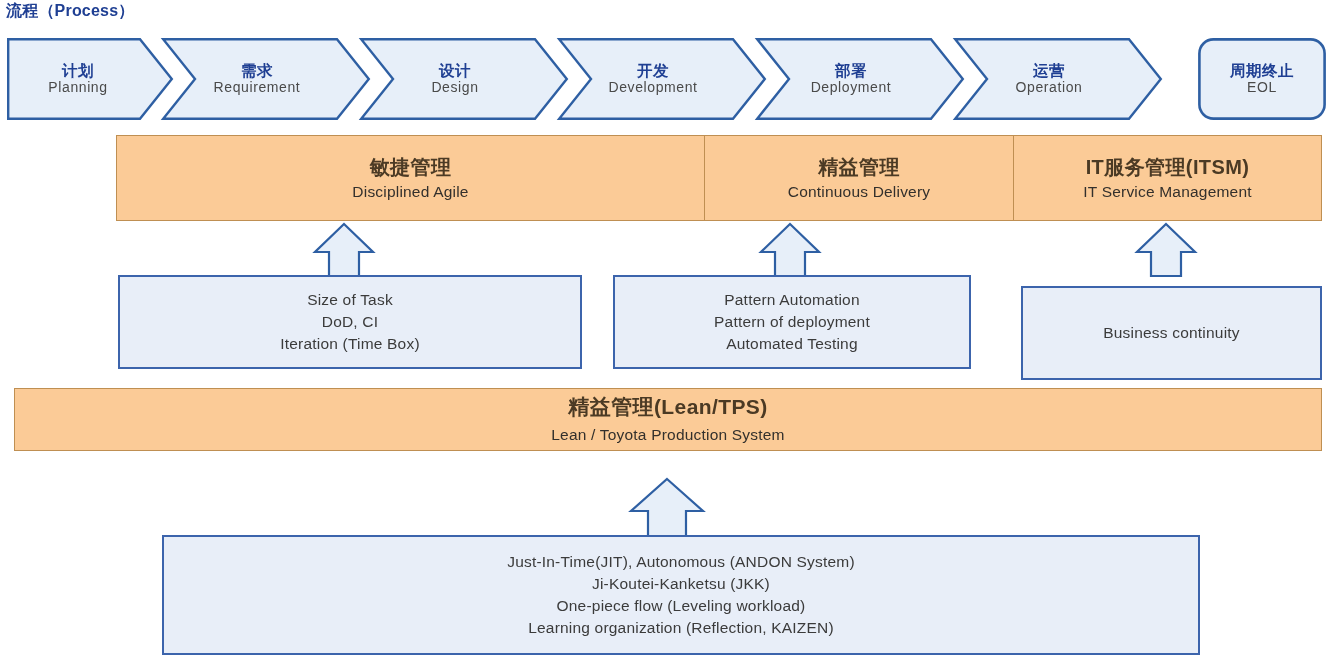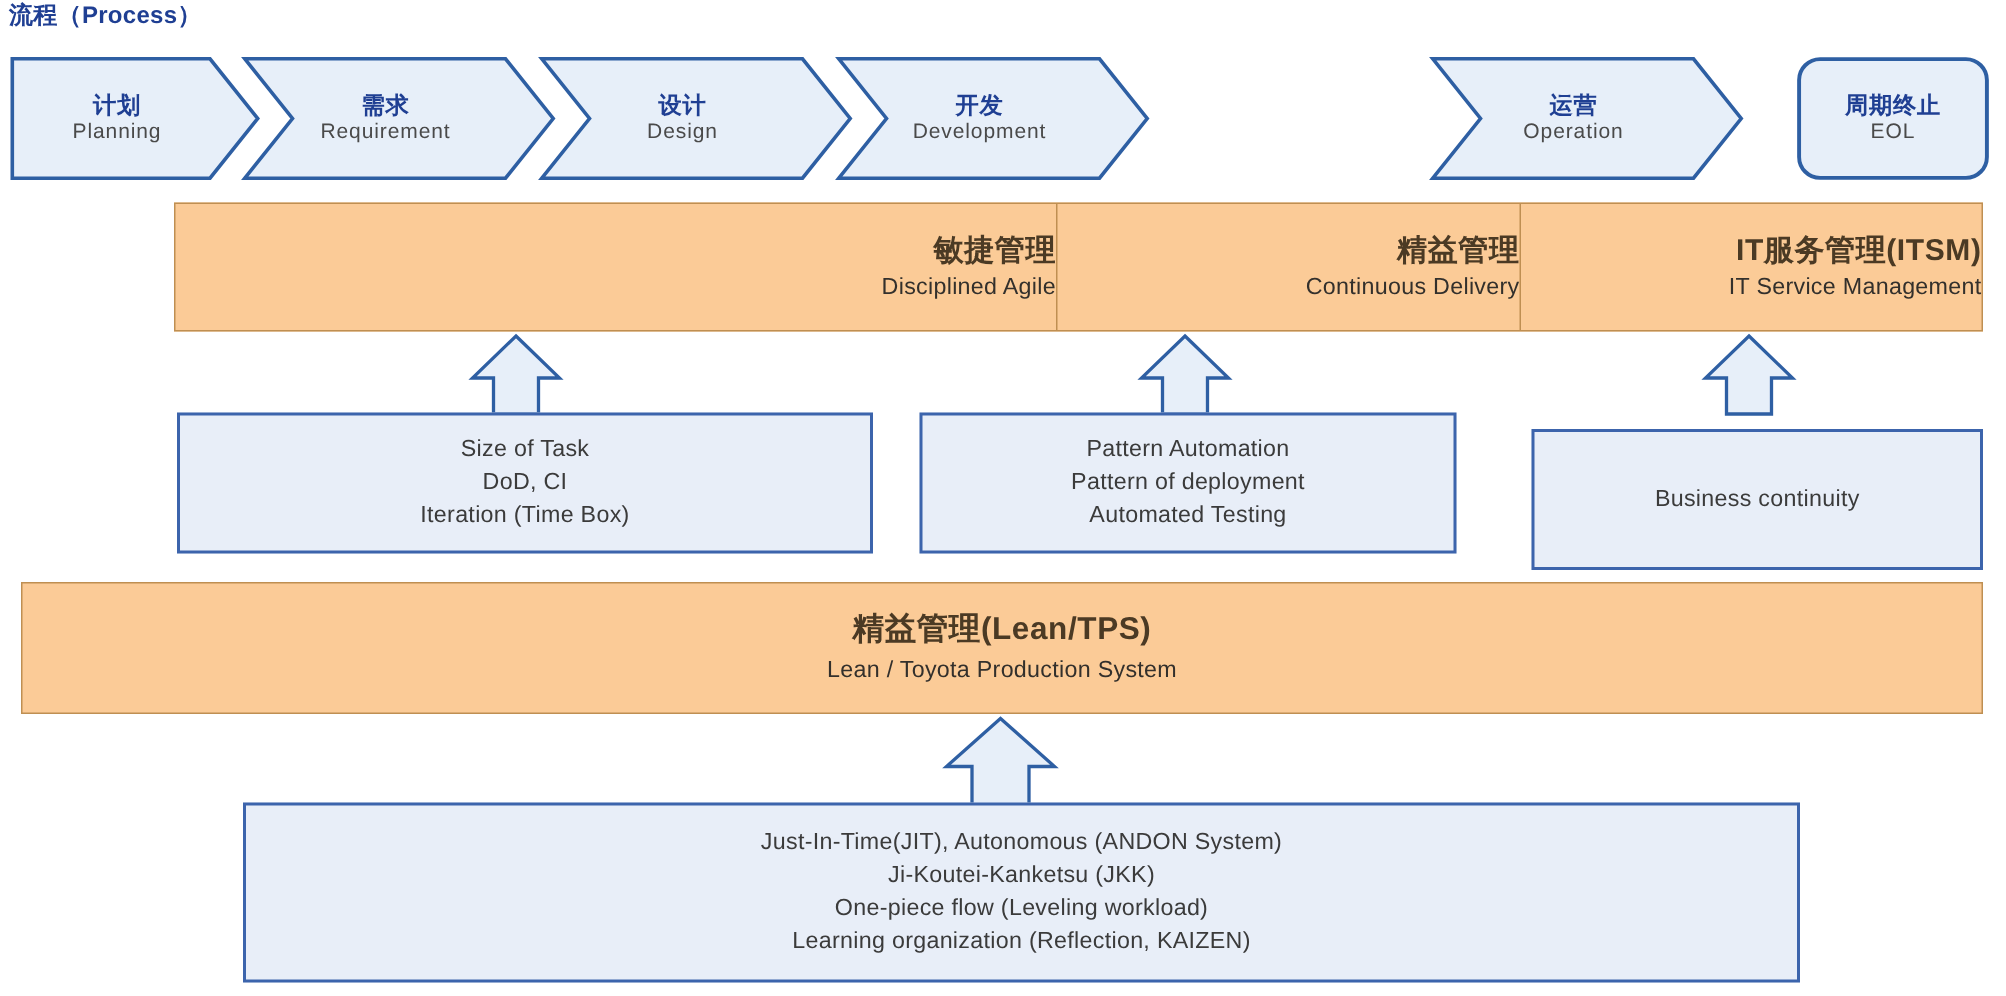--- a/index.html
+++ b/index.html
@@ -30,27 +30,27 @@
   .chev.first .txt{padding-right:24px;}
   .chev.eol .txt{padding-right:0;}
   .cn{display:block;color:#1f3f93;font-weight:bold;font-size:15.5px;letter-spacing:.5px;}
   .en{display:block;color:#4a4a4a;font-size:14px;letter-spacing:.6px;margin-top:1px;}
   .chev.eol{border-radius:10px;}
 
   
   #orange-band{left:116px;top:135px;width:1206px;height:86px;
     background:#fbcb97;border:1.5px solid #bf8f52;display:flex;}
   .oband-cell{position:relative;display:flex;flex-direction:column;
-    align-items:flex-end;justify-content:center;border-right:1.5px solid #bf8f52;height:100%;}
+    align-items:center;justify-content:center;border-right:1.5px solid #bf8f52;height:100%;}
   .oband-cell:last-child{border-right:none;}
   .o-cn{color:#4b3a24;font-weight:bold;font-size:20px;letter-spacing:.4px;line-height:1.15;}
   .o-en{color:#33302c;font-size:15.5px;letter-spacing:.2px;margin-top:4px;}
 
   
-  #lean-band{left:14px;top:388px;width:1308px;height:88px;
+  #lean-band{left:14px;top:388px;width:1308px;height:63px;
     background:#fbcb97;border:1.5px solid #bf8f52;
     display:flex;flex-direction:column;align-items:center;justify-content:center;}
   #lean-band .o-cn{font-size:21px;}
   #lean-band .o-en{font-size:15.5px;margin-top:6px;}
 
   
   .lbox{
     background:#e8eef8;border:2px solid #3c64ac;
     display:flex;align-items:center;justify-content:center;text-align:center;
     color:#3b3b3b;font-size:15.5px;line-height:1.42;letter-spacing:.2px;
@@ -100,20 +100,29 @@
   <div class="chev" style="left:558px;width:208px;">
     <svg viewBox="0 0 208 82" preserveAspectRatio="none">
       <polygon points="1.2,1.2 175,1.2 206.8,41 175,80.8 1.2,80.8 33,41" fill="#e7eff9" stroke="#2e5fa3" stroke-width="2.4"></polygon>
     </svg>
     <div class="txt">
       <span class="cn">开发</span>
       <span class="en">Development</span>
     </div>
   </div>
 
+  <div class="chev" style="left:756px;width:208px;">
+    <svg viewBox="0 0 208 82" preserveAspectRatio="none">
+      <polygon points="1.2,1.2 175,1.2 206.8,41 175,80.8 1.2,80.8 33,41" fill="#e7eff9" stroke="#2e5fa3" stroke-width="2.4"></polygon>
+    </svg>
+    <div class="txt">
+      <span class="cn">部署</span>
+      <span class="en">Deployment</span>
+    </div>
+  </div>
 
   <div class="chev" style="left:954px;width:208px;">
     <svg viewBox="0 0 208 82" preserveAspectRatio="none">
       <polygon points="1.2,1.2 175,1.2 206.8,41 175,80.8 1.2,80.8 33,41" fill="#e7eff9" stroke="#2e5fa3" stroke-width="2.4"></polygon>
     </svg>
     <div class="txt">
       <span class="cn">运营</span>
       <span class="en">Operation</span>
     </div>
   </div>

